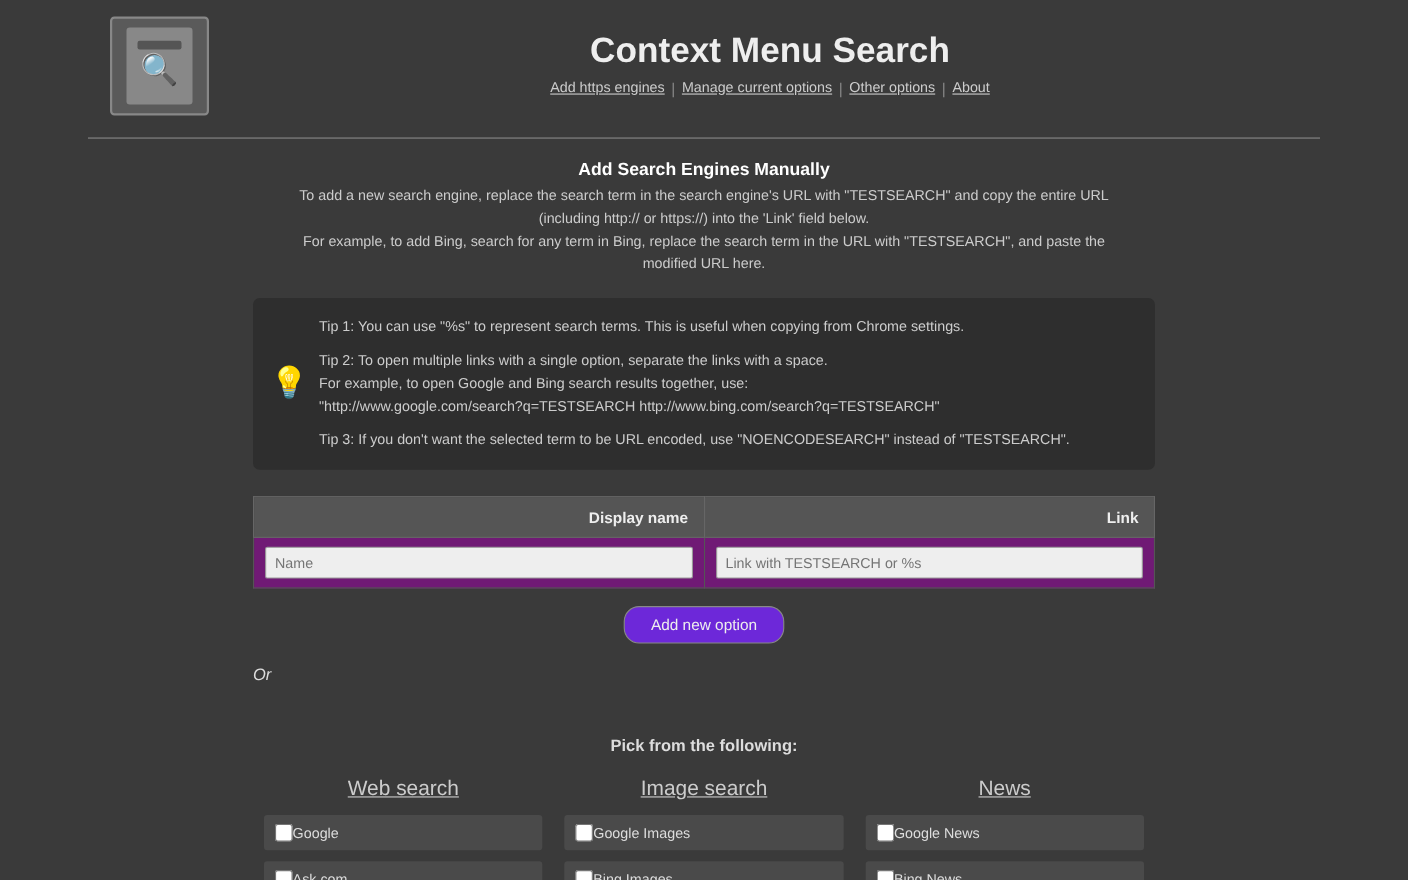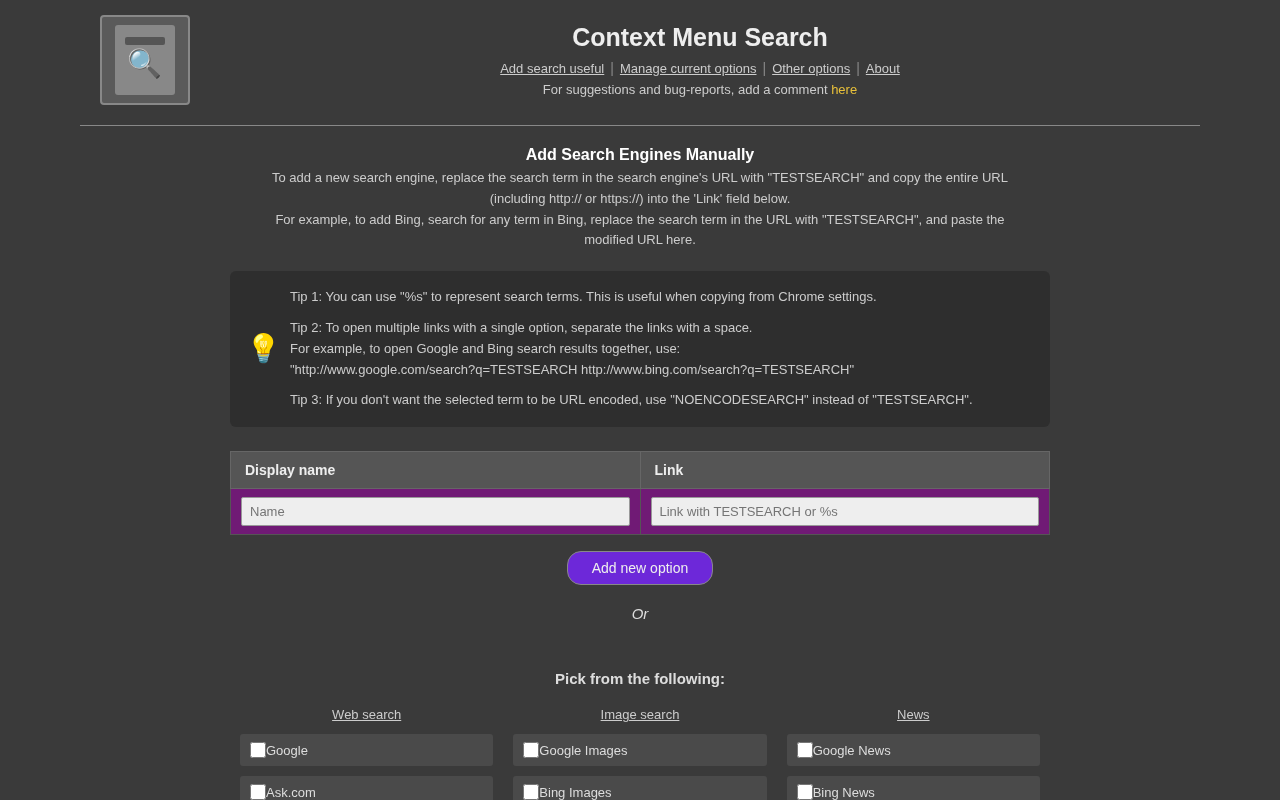--- a/index.html
+++ b/index.html
@@ -52,21 +52,21 @@
       content: '🔍';
       font-size: 28px;
       position: absolute;
       top: 22px;
     }
     .header-right {
       flex: 1;
       text-align: center;
     }
     .app-title {
-      font-size: 25px;
+      font-size: 32px;
       font-weight: bold;
       color: #eee;
       margin-bottom: 8px;
     }
     .nav-links {
       display: flex;
       justify-content: center;
       align-items: center;
       gap: 6px;
       margin-bottom: 6px;
@@ -140,21 +140,21 @@
     
     .form-table {
       width: 100%;
       border-collapse: collapse;
       margin-bottom: 16px;
     }
     .form-table th {
       background: #555;
       color: #eee;
       padding: 10px 14px;
-      text-align: left;
+      text-align: right;
       border: 1px solid #666;
       font-size: 14px;
     }
     .form-table td {
       padding: 8px 10px;
       border: 1px solid #555;
       background: #701a75;
     }
     .form-table input[type="text"] {
       width: 100%;
@@ -172,21 +172,20 @@
     .add-btn {
       background: #6d28d9;
       color: #eee;
       border: 1px solid #888;
       border-radius: 14px;
       padding: 8px 24px;
       font-size: 14px;
       cursor: pointer;
     }
     .or-text {
-      text-align: center;
       font-style: italic;
       color: #ddd;
       font-size: 15px;
     }
     .pick-text {
       text-align: center;
       font-weight: bold;
       color: #ddd;
       font-size: 15px;
       margin-bottom: 20px;
@@ -200,21 +199,21 @@
       width: 100%;
     }
     .category {
       flex: 1;
       padding: 0 10px;
     }
     .category-title {
       text-align: center;
       color: #ccc;
       text-decoration: underline;
-      font-size: 13px;
+      font-size: 19px;
       margin-bottom: 12px;
       cursor: pointer;
     }
     .search-item {
       display: flex;
       align-items: center;
       gap: 0;
       margin-bottom: 10px;
       background: #4a4a4a;
       padding: 8px 10px;
@@ -234,30 +233,27 @@
 </head>
 <body>
 
 <div class="header">
   <div class="logo-box">
     <div class="logo-inner"></div>
   </div>
   <div class="header-right">
     <div class="app-title">Context Menu Search</div>
     <div class="nav-links">
-      <a>Add search useful</a>
+      <a>Add https engines</a>
       <span class="nav-sep">|</span>
       <a>Manage current options</a>
       <span class="nav-sep">|</span>
       <a>Other options</a>
       <span class="nav-sep">|</span>
       <a>About</a>
-    </div>
-    <div class="suggestions-text">
-      <span>For suggestions and bug-reports, add a comment </span><a>here</a>
     </div>
   </div>
 </div>
 
 <hr class="divider">
 
 <div class="main-content">
   <div class="section-title">Add Search Engines Manually</div>
 
   <div class="instructions">

